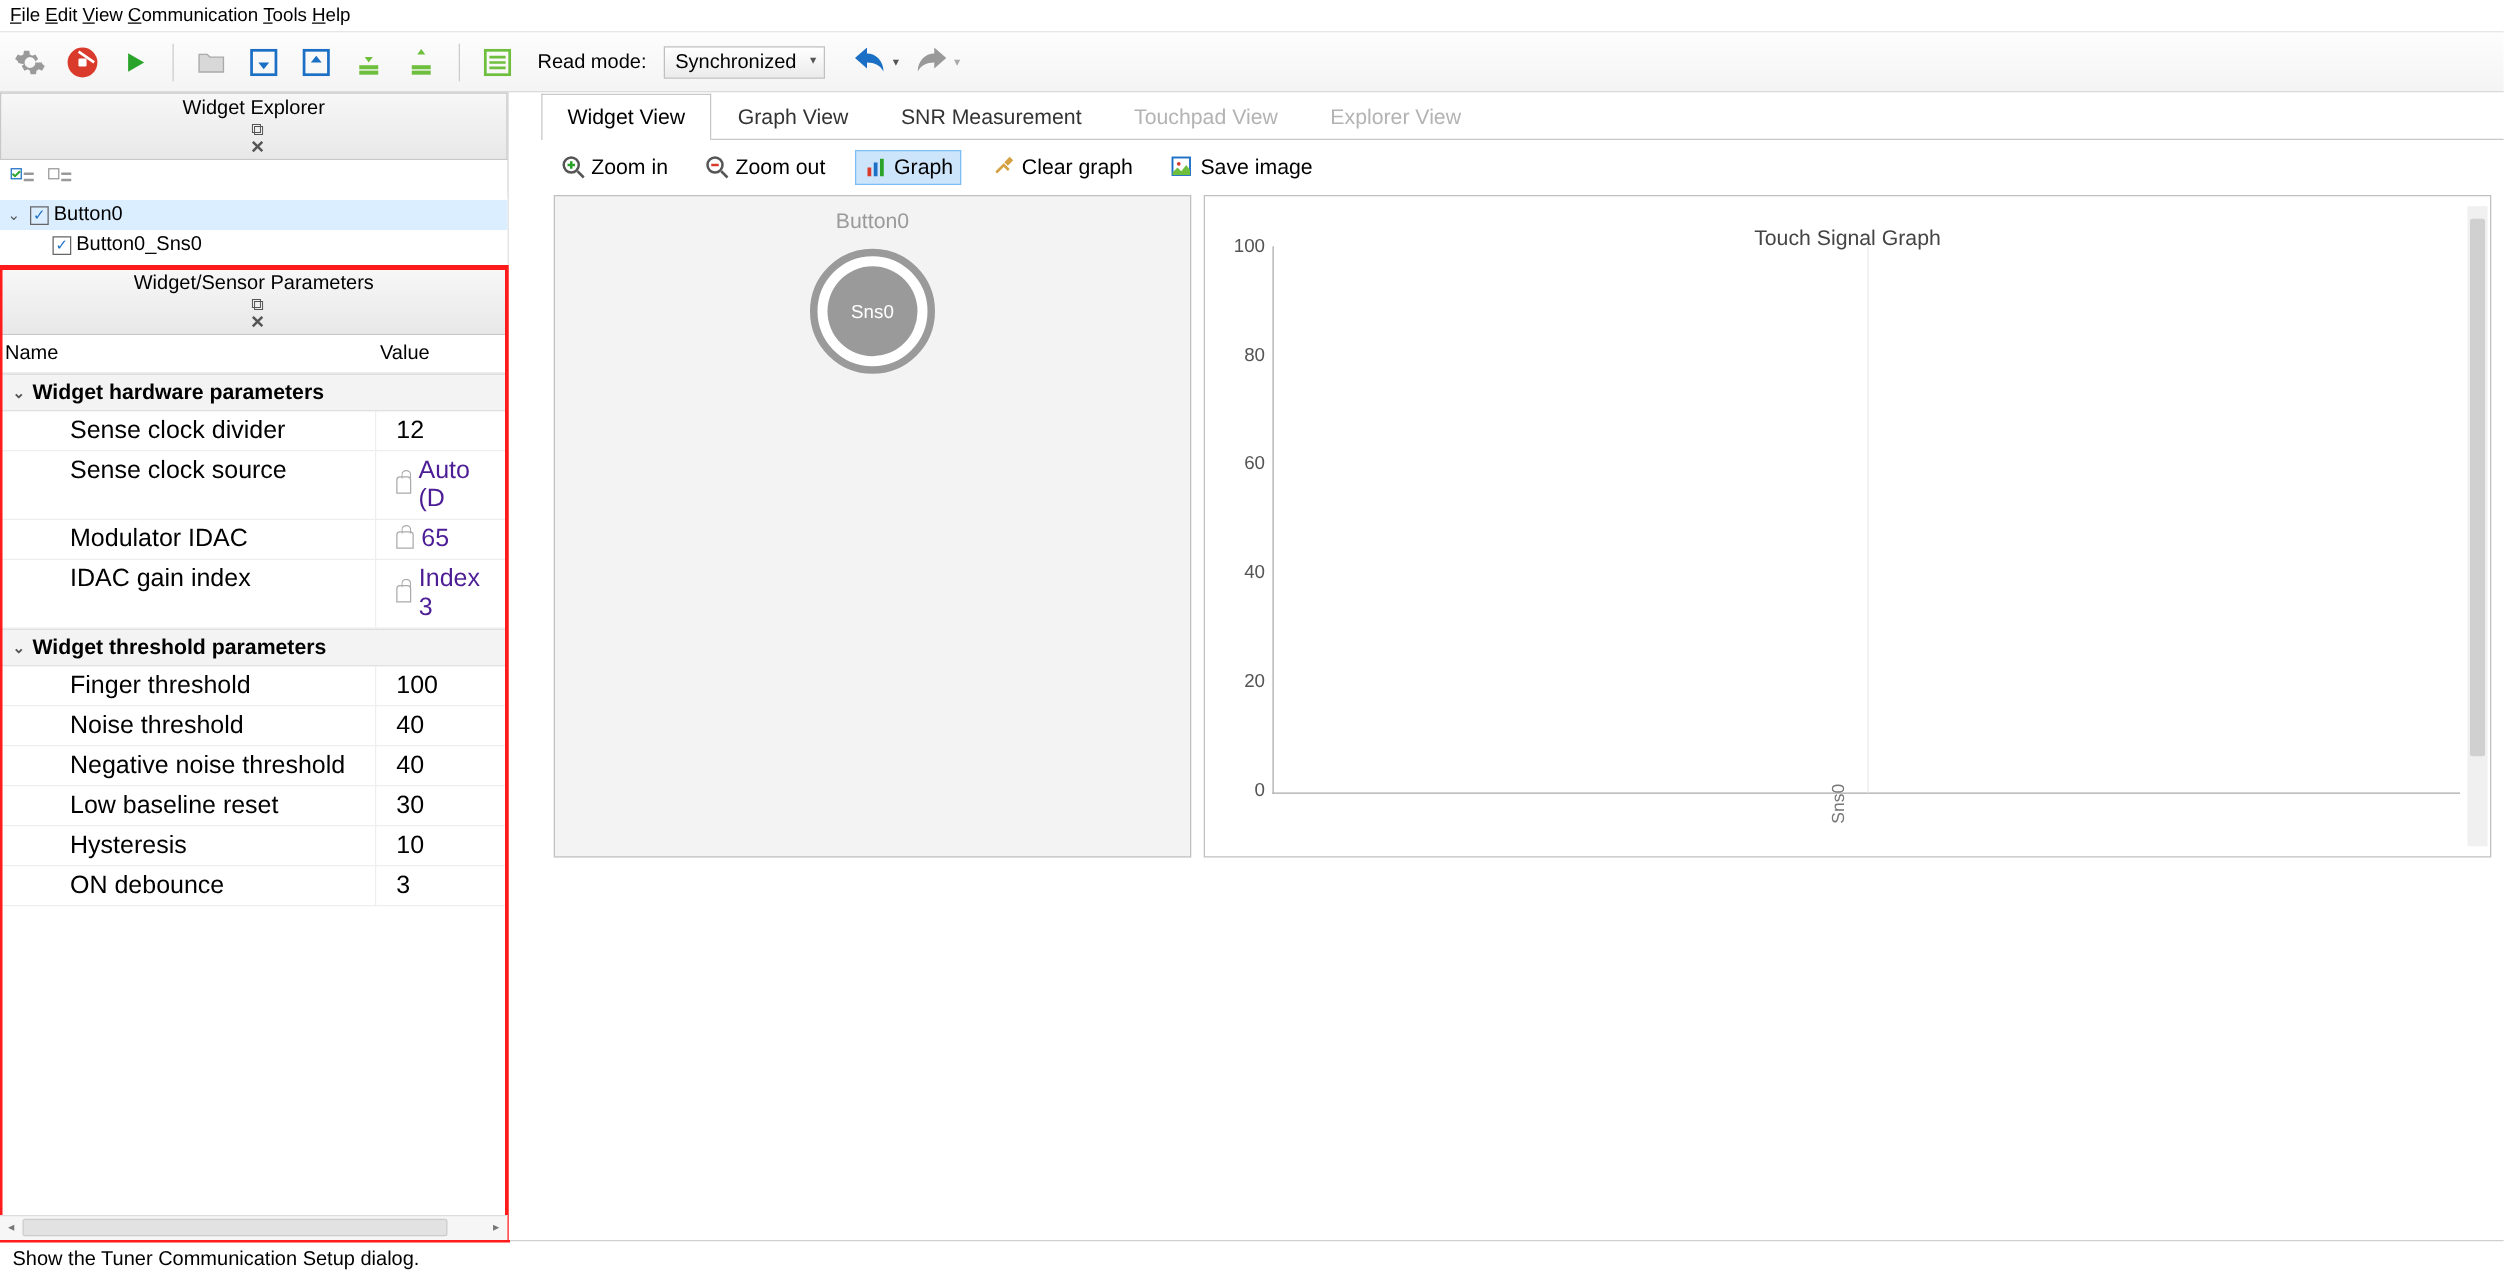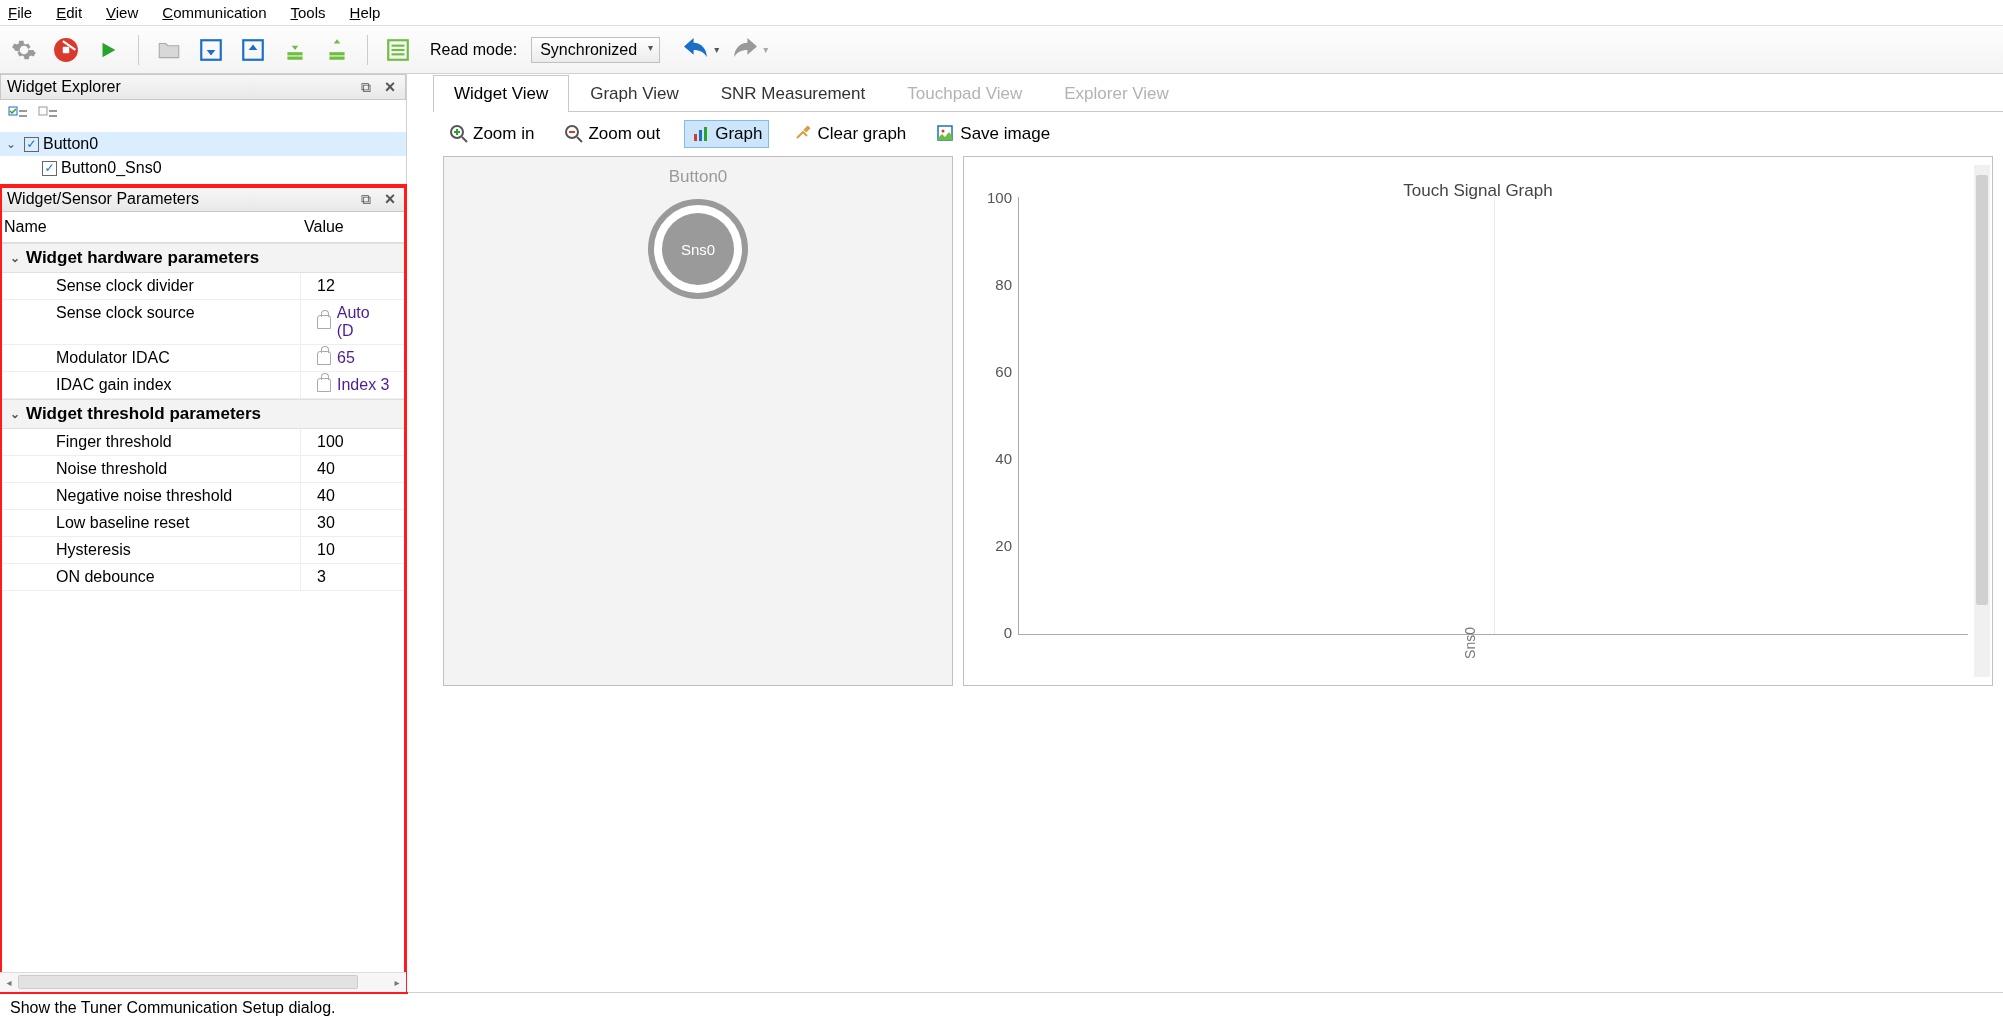--- a/index.html
+++ b/index.html
@@ -1,40 +1,40 @@
 <!DOCTYPE html>
 <html><head>
 <meta charset="utf-8">
 <style>
   * { box-sizing: border-box; margin: 0; padding: 0; font-family: "Segoe UI", Arial, sans-serif; }
   body { background: #fff; font-size: 14px; color: #000; overflow: hidden; }
 
   
-  .menubar { display: flex; padding: 4px 8px; gap: 24px; border-bottom: 1px solid #e0e0e0; text-align: right; }
+  .menubar { display: flex; padding: 4px 8px; gap: 4px; border-bottom: 1px solid #e0e0e0; text-align: right; }
   .menubar .menu-item { font-size: 15px; cursor: pointer; }
   .menubar .menu-item .ul { text-decoration: underline; }
 
   
   .toolbar { display: flex; align-items: center; gap: 10px; padding: 4px 8px; background: linear-gradient(#fdfdfd,#f4f4f4); border-bottom: 1px solid #d0d0d0; height: 48px; }
   .toolbar .sep { width: 1px; height: 30px; background: #ccc; margin: 0 4px; }
   .tb-btn { width: 32px; height: 32px; display:flex; align-items:center; justify-content:center; cursor:pointer; }
   .tb-label { font-size: 16px; margin-left: 6px; margin-right: 4px; }
   .dropdown { border: 1px solid #c0c0c0; background: linear-gradient(#fff,#ebebeb); padding: 3px 22px 3px 8px; font-size: 16px; position: relative; cursor:pointer; }
   .dropdown::after { content:"▾"; position:absolute; right:6px; top:4px; font-size:10px; color:#555; }
   .undo-redo { display:flex; align-items:center; gap:2px; margin-left:10px; }
   .undo-svg { color:#1b6fc5; }
   .redo-svg { color:#999; }
 
   
   .main { display:flex; height: calc(100vh - 100px); }
   .left-col { width: 407px; display:flex; flex-direction:column; border-right:1px solid #d0d0d0; }
   .right-col { flex:1; display:flex; flex-direction:column; background:#fff; padding-left:26px; }
 
   
-  .panel-header { background: linear-gradient(#f7f7f7,#e8e8e8); border:1px solid #c8c8c8; display:flex; align-items:center; padding: 3px 6px; font-size: 16px; }
+  .panel-header { background: linear-gradient(#f7f7f7,#e8e8e8); border:1px solid #c8c8c8; display:flex; align-items:center; padding: 3px 6px; font-size: 16px; flex-direction: column; }
   .panel-header .spacer { flex:1; }
   .panel-header .win-icon { width:18px; height:14px; margin-left:6px; cursor:pointer; display:inline-flex; align-items:center; justify-content:center; font-size:14px; color:#555; }
   .panel-header .close-x { font-size:18px; font-weight:bold; }
 
   
   .widget-explorer { display:flex; flex-direction:column; flex: 0 0 auto; }
   .we-toolbar { padding:4px 6px; display:flex; gap:6px; }
   .we-toolbar .we-btn { width:24px; height:22px; display:inline-flex; align-items:center; justify-content:center; cursor:pointer; }
   .tree { background:#fff; padding:2px 0 6px 0; }
   .tree-row { display:flex; align-items:center; padding:3px 6px; gap:4px; font-size:16px; }
@@ -44,21 +44,21 @@
 
   
   .params-panel { flex:1; display:flex; flex-direction:column; }
   .params-panel.highlighted { outline: 4px solid #ff1b1b; outline-offset:-2px; }
   .param-headers { display:flex; border-bottom:1px solid #ddd; font-size:16px; }
   .param-headers .col-n { width: 300px; padding:6px 4px; }
   .param-headers .col-v { flex:1; padding:6px 4px; }
   .param-body { flex:1; overflow:auto; }
   .param-group { display:flex; align-items:center; background:#f3f3f3; border-top:1px solid #e0e0e0; border-bottom:1px solid #e0e0e0; font-weight:bold; font-size:17px; padding:4px 4px; }
   .param-group .caret { width:22px; font-size:12px; color:#555; text-align:center; }
-  .param-row { display:flex; border-bottom:1px solid #eee; font-size:16px; }
+  .param-row { display:flex; border-bottom:1px solid #eee; font-size:20px; }
   .param-row .pname { width: 300px; padding:4px 4px 4px 56px; }
   .param-row .pvalue { flex:1; padding:4px 16px; border-left:1px solid #eee; display:flex; align-items:center; gap:6px; }
   .lock-icon { display:inline-block; width:14px; height:14px; border:1px solid #aaa; border-radius:3px 3px 0 0; position:relative; }
   .lock-icon::before{ content:""; position:absolute; top:-6px; left:3px; width:6px; height:6px; border:1px solid #aaa; border-bottom:none; border-radius:6px 6px 0 0; }
   .locked .pvalue { color:#4c1d95; }
 
   .hscroll { height:20px; border-top:1px solid #ddd; background:#f6f6f6; position:relative; }
   .hscroll .thumb { position:absolute; top:2px; left:18px; width: 340px; height:14px; background:#e2e2e2; border:1px solid #ccc; border-radius:2px; }
   .hscroll .arr { position:absolute; top:2px; width:14px; height:14px; font-size:10px; color:#777; display:flex; align-items:center; justify-content:center; }
   .hscroll .arr.l { left:2px; }

